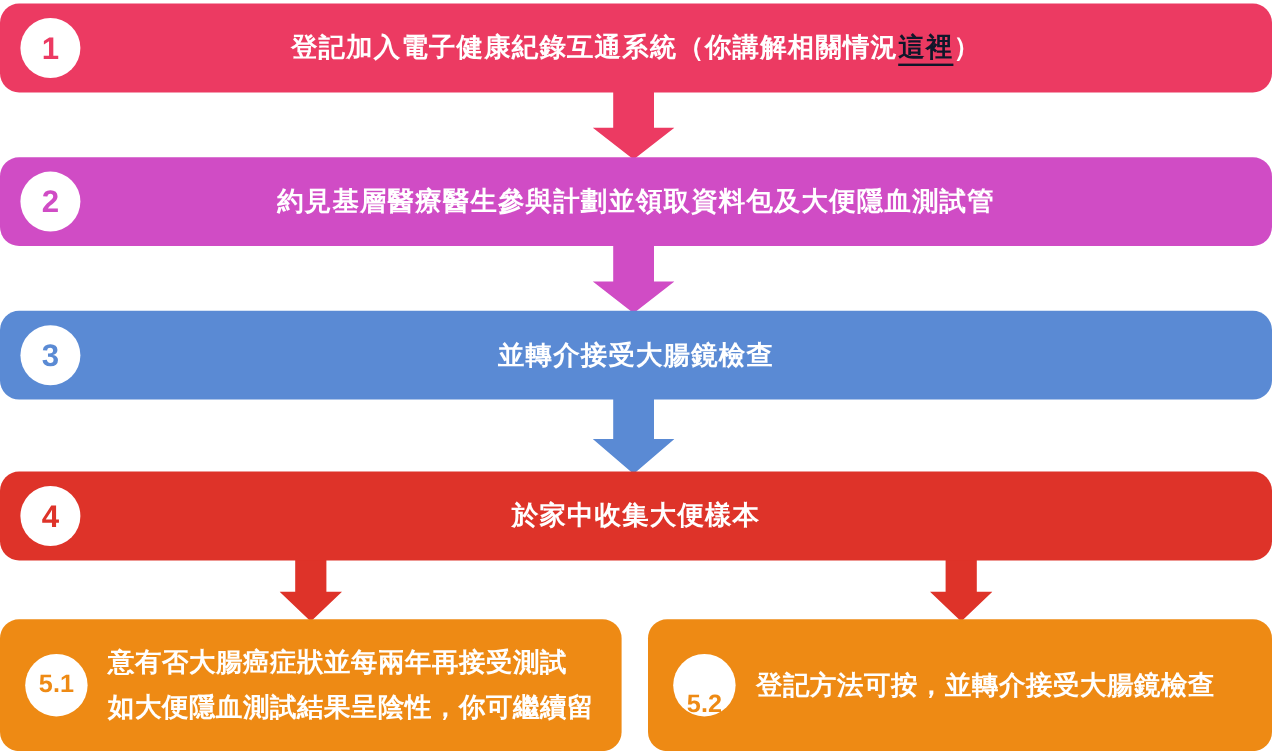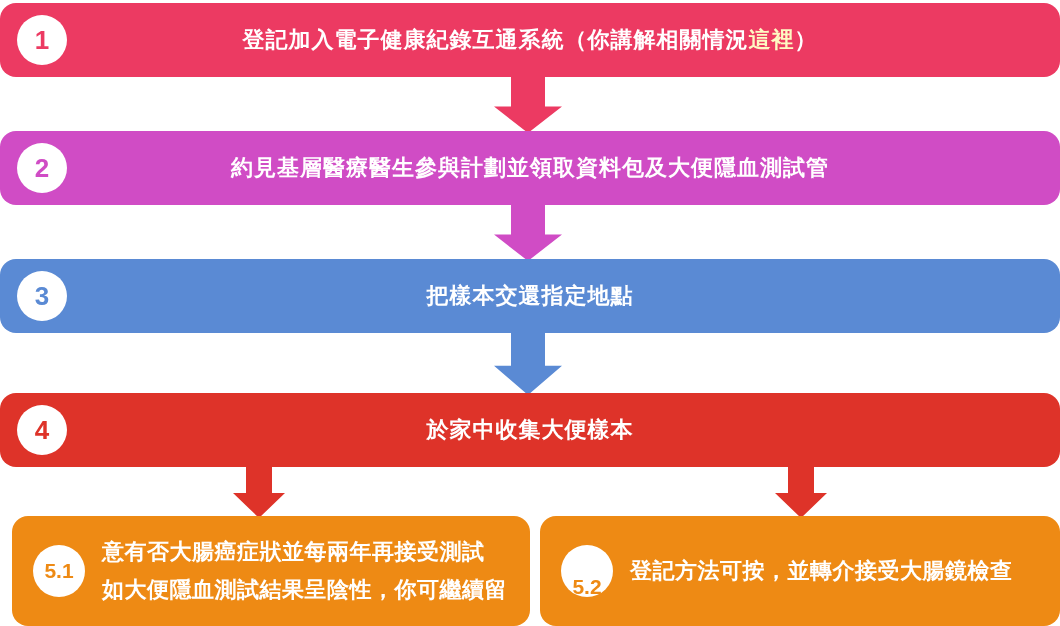--- a/index.html
+++ b/index.html
@@ -79,21 +79,22 @@
     margin-left: 17px;
     color: #ffffff;
     font-weight: bold;
     font-size: 22px;
     line-height: 38px;
     letter-spacing: 0.5px;
     text-align: left;
     white-space: nowrap;
   }
   .here-link {
-    color: #fef9c3;
+    color: #0f172a;
+    text-decoration: underline;
     text-decoration-thickness: 2px;
     text-underline-offset: 6px;
     cursor: pointer;
     font-weight: bold;
   }
 </style>
 </head>
 <body>
 
 <div id="stage">
@@ -131,31 +132,31 @@
     <div class="num-circle">
       <span style="color: rgb(208, 76, 197);">2</span>
     </div>
     <div class="bar-text">約見基層醫療醫生參與計劃並領取資料包及大便隱血測試管</div>
   </div>
 
   <div class="bar" style="top: 259px; background-color: rgb(90, 138, 212);">
     <div class="num-circle">
       <span style="color: rgb(90, 138, 212);">3</span>
     </div>
-    <div class="bar-text">把樣本交還指定地點</div>
+    <div class="bar-text">並轉介接受大腸鏡檢查</div>
   </div>
 
   <div class="bar" style="top: 393px; background-color: rgb(222, 51, 41);">
     <div class="num-circle">
       <span style="color: rgb(222, 51, 41);">4</span>
     </div>
     <div class="bar-text">於家中收集大便樣本</div>
   </div>
 
-  <div class="endbox" style="left: 12px; width: 518px; background-color: rgb(238, 138, 20);">
+  <div class="endbox" style="left: 0px; width: 518px; background-color: rgb(238, 138, 20);">
     <div class="num-circle2">
       <span style="color: rgb(238, 138, 20);">5.1</span>
     </div>
     <div class="lines">
       <div>意有否大腸癌症狀並每兩年再接受測試</div>
       <div>如大便隱血測試結果呈陰性，你可繼續留</div>
     </div>
   </div>
 
   <div class="endbox" style="left: 540px; width: 520px; background-color: rgb(238, 138, 20);">

